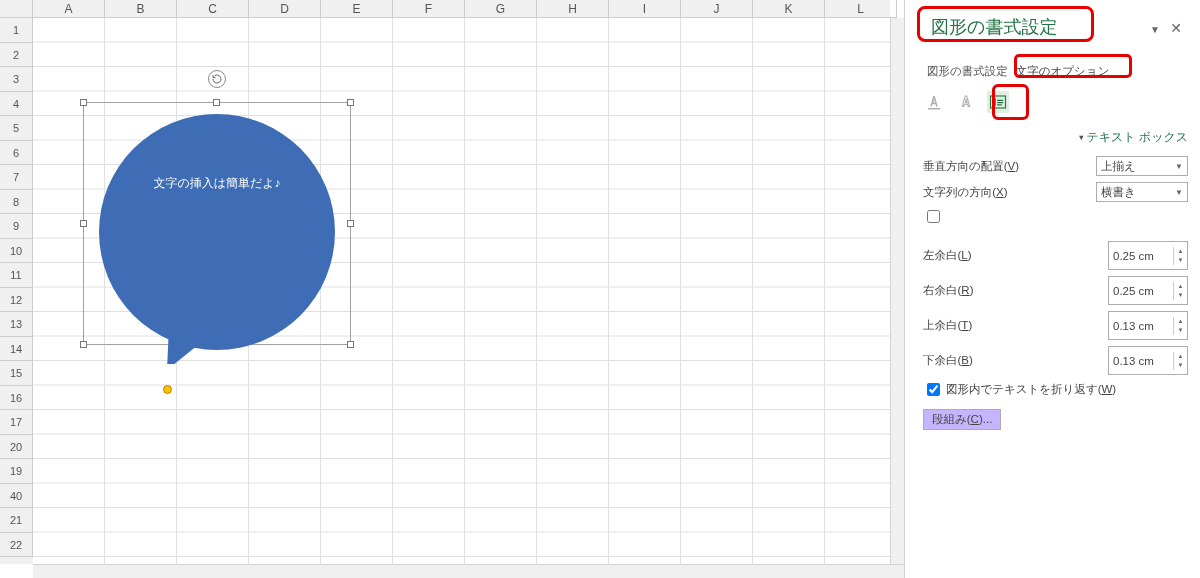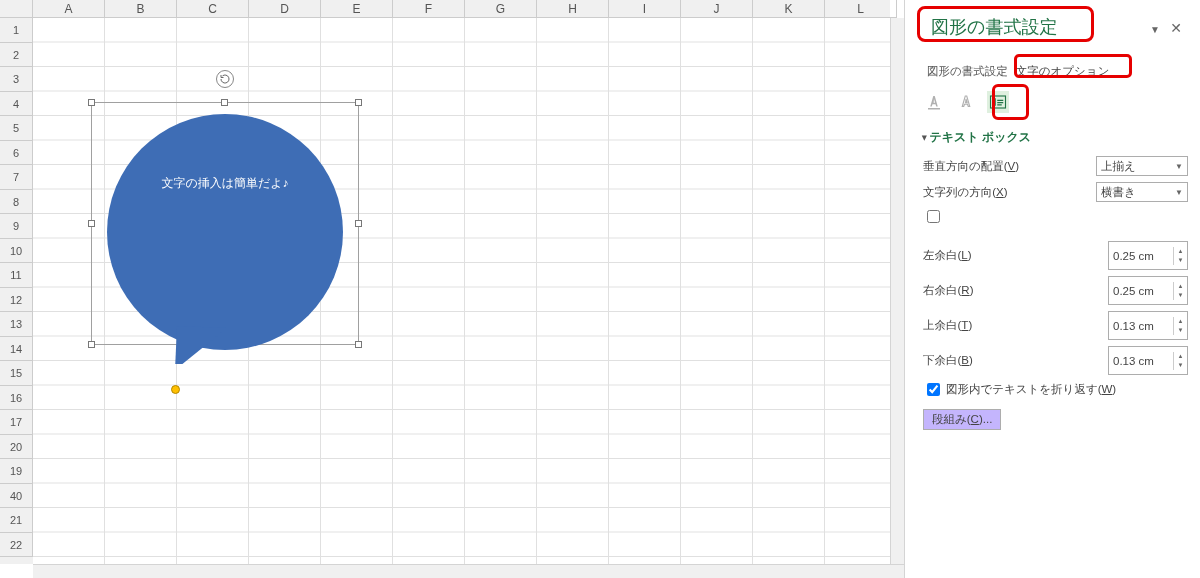--- a/index.html
+++ b/index.html
@@ -13,21 +13,21 @@
 .col-headers span { flex: 0 0 72px; height: 18px; border-right: 1px solid #ccc; border-bottom: 1px solid #ccc; text-align: center; font-size: 12px; color: #555; line-height: 18px; }
 .row-headers { position: absolute; left: 0; top: 18px; bottom: 14px; width: 33px; background: #f0f0f0; }
 .row-headers span { display: block; height: 24.5px; border-bottom: 1px solid #ccc; border-right: 1px solid #ccc; text-align: center; font-size: 11px; color: #555; line-height: 24.5px; }
 .grid { position: absolute; left: 33px; top: 18px; right: 14px; bottom: 14px; background: #fff;
   background-image: linear-gradient(to right, #e0e0e0 1px, transparent 1px), linear-gradient(to bottom, #e0e0e0 1px, transparent 1px);
   background-size: 72px 24.5px; background-position: -1px -1px; }
 .vscroll { position: absolute; right: 0; top: 18px; bottom: 14px; width: 14px; background: #f0f0f0; border-left:1px solid #d4d4d4;}
 .hscroll { position: absolute; left: 33px; right: 0; bottom: 0; height: 14px; background: #f0f0f0; border-top:1px solid #d4d4d4;}
 
 
-.shape-sel { position: absolute; left: 91px; top: 85px; width: 268px; height: 260px; }
+.shape-sel { position: absolute; left: 83px; top: 85px; width: 268px; height: 260px; }
 .sel-rect { position: absolute; left: 0; top: 17px; right: 0; bottom: 0; border: 1px solid #a0a0a0; }
 .sel-rect .h { position: absolute; width: 7px; height: 7px; background: #fff; border: 1px solid #777; }
 .sel-rect .tl { left: -4px; top: -4px; } .sel-rect .tr { right: -4px; top: -4px; }
 .sel-rect .bl { left: -4px; bottom: -4px; } .sel-rect .br { right: -4px; bottom: -4px; }
 .sel-rect .tm { left: 50%; top: -4px; margin-left: -4px; } .sel-rect .bm { left: 50%; bottom: -4px; margin-left: -4px; }
 .sel-rect .ml { left: -4px; top: 50%; margin-top: -4px; } .sel-rect .mr { right: -4px; top: 50%; margin-top: -4px; }
 .rot { position: absolute; left: 50%; top: -15px; width: 18px; height: 18px; margin-left: -9px; border: 1px solid #888; border-radius: 50%; background: #fff; display:flex; align-items:center; justify-content:center;}
 .rot svg { width: 12px; height: 12px; }
 .balloon { position: absolute; left: 6px; top: 23px; width: 256px; height: 256px; }
 .balloon svg { width: 100%; height: 100%; }
@@ -42,21 +42,21 @@
 .panel-caret { position: absolute; right: 28px; top: 14px; font-size: 10px; color: #666; }
 .panel-close { position: absolute; right: 6px; top: 10px; font-size: 14px; color: #666; cursor: pointer; }
 .tabs { display: flex; gap: 0; margin-bottom: 6px; position:relative; }
 .tab { font-size: 11.5px; color: #555; padding: 4px 4px; }
 .tab.active { color:#444; }
 .box-tab { position:absolute; left:91px; top:-6px; width:118px; height:24px; border:3px solid #e60000; border-radius:5px; pointer-events:none;}
 .icon-row { display: flex; gap: 10px; margin: 8px 0 14px 0; position:relative; align-items:center;}
 .icon-btn { width: 22px; height: 22px; display:flex; align-items:center; justify-content:center; }
 .icon-btn.sel { background:#dff0df; }
 .box-icon { position:absolute; left:69px; top:-7px; width:37px; height:36px; border:3px solid #e60000; border-radius:6px; pointer-events:none;}
-.section-head { color: #217346; font-size: 12px; font-weight: bold; margin: 16px 0 10px 0; }
+.section-head { color: #217346; font-size: 12px; font-weight: normal; margin: 16px 0 10px 0; text-align: right; }
 .section-head::before { content: "▸ "; font-size: 9px; color:#555; transform: rotate(90deg); display:inline-block; margin-right:2px;}
 .row { display: flex; align-items: center; margin: 6px 0; gap: 6px; }
 .row .lbl { flex: 1; font-size: 11.5px; color: #444; }
 .dd, .spin { display: flex; align-items: center; border: 1px solid #adadad; background: #fff; font-size: 11.5px; }
 .dd { width: 92px; height: 20px; padding: 0 4px; justify-content: space-between; text-align: center; }
 .dd .arr { font-size: 8px; color: #666; }
 .spin { width: 80px; height: 29px; }
 .spin .val { flex: 1; padding: 0 4px; }
 .spin .btns { width: 14px; display: flex; flex-direction: column; border-left:1px solid #ccc; }
 .spin .btns span { height:9px; font-size:6px; line-height:8px; text-align:center; color:#666; }

